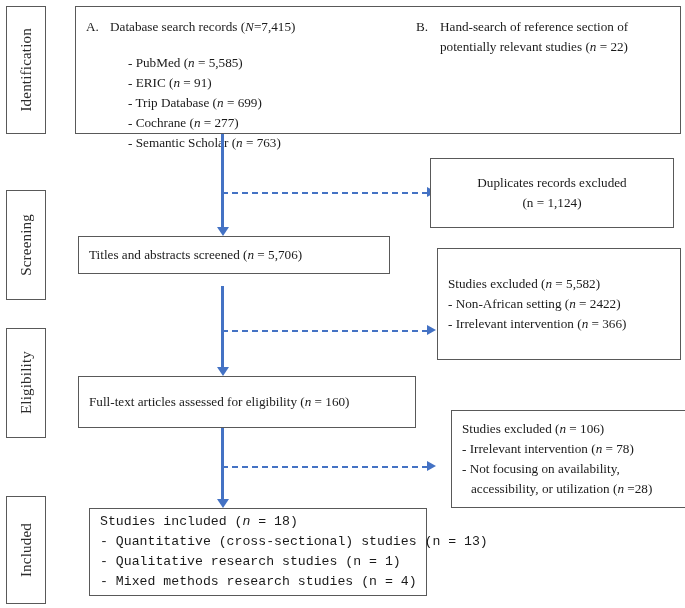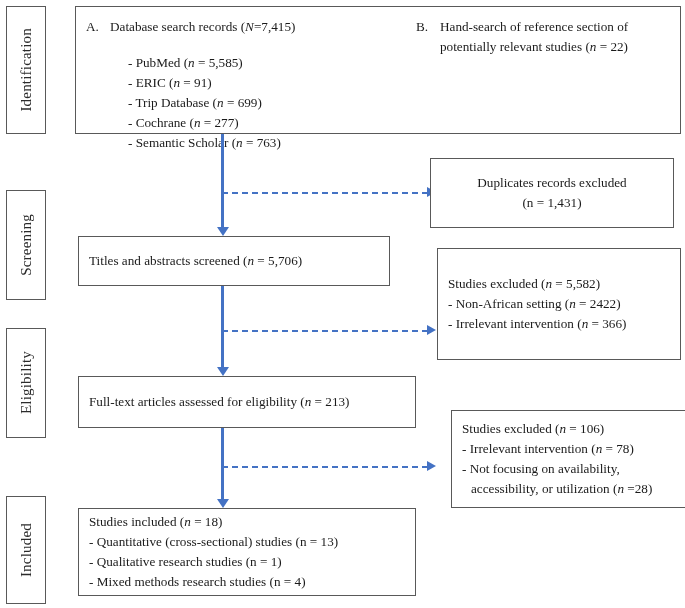--- a/index.html
+++ b/index.html
@@ -170,25 +170,25 @@
 
   <div class="v-arrow" style="left:221px; top:134px; height:94px;"></div>
   <div class="v-head" style="left:216.5px; top:227px;"></div>
 
   <div class="h-dash" style="left:222px; top:192px; width:206px;"></div>
   <div class="h-head" style="left:427px; top:186.5px;"></div>
 
   <div class="box center-text vcenter" style="left:430px; top:158px; width:244px; height:70px;">
     <div class="inner">
       <div>Duplicates records excluded</div>
-      <div>(n = 1,431)</div>
-    </div>
-  </div>
-
-  <div class="box vcenter" style="left:78px; top:236px; width:312px; height:50px;">
+      <div>(n = 1,124)</div>
+    </div>
+  </div>
+
+  <div class="box vcenter" style="left:78px; top:236px; width:312px; height:38px;">
     <div class="inner">
       <div class="line"><span>Titles and abstracts screened (</span><span class="ital">n</span><span> = 5,706)</span></div>
     </div>
   </div>
 
   <div class="box vcenter" style="left:437px; top:248px; width:244px; height:112px;">
     <div class="inner">
       <div class="line"><span>Studies excluded (</span><span class="ital">n</span><span> = 5,582)</span></div>
       <div class="line"><span>- Non-African setting (</span><span class="ital">n</span><span> = 2422)</span></div>
       <div class="line"><span>- Irrelevant intervention (</span><span class="ital">n</span><span> = 366)</span></div>
@@ -196,40 +196,40 @@
   </div>
 
   <div class="v-arrow" style="left:221px; top:286px; height:82px;"></div>
   <div class="v-head" style="left:216.5px; top:367px;"></div>
 
   <div class="h-dash" style="left:222px; top:330px; width:206px;"></div>
   <div class="h-head" style="left:427px; top:324.5px;"></div>
 
   <div class="box vcenter" style="left:78px; top:376px; width:338px; height:52px;">
     <div class="inner">
-      <div class="line"><span>Full-text articles assessed for eligibility (</span><span class="ital">n</span><span> = 213)</span></div>
+      <div class="line"><span>Full-text articles assessed for eligibility (</span><span class="ital">n</span><span> = 160)</span></div>
     </div>
   </div>
 
   <div class="box vcenter" style="left:437px; top:410px; width:244px; height:98px;margin-left:14px;">
     <div class="inner">
       <div class="line"><span>Studies excluded (</span><span class="ital">n</span><span> = 106)</span></div>
       <div class="line"><span>- Irrelevant intervention (</span><span class="ital">n</span><span> = 78)</span></div>
       <div class="line"><span>- Not focusing on availability,</span></div>
       <div class="line" style="padding-left:9px;"><span>accessibility, or utilization (</span><span class="ital">n</span><span> =28)</span></div>
     </div>
   </div>
 
   <div class="v-arrow" style="left:221px; top:428px; height:72px;"></div>
   <div class="v-head" style="left:216.5px; top:499px;"></div>
 
   <div class="h-dash" style="left:222px; top:466px; width:206px;"></div>
   <div class="h-head" style="left:427px; top:460.5px;"></div>
 
-  <div class="box vcenter" style="left:78px; top:508px; width:338px; height:88px;">
+  <div class="box vcenter" style="left:89px; top:508px; width:338px; height:88px;font-family:Liberation Mono, monospace;">
     <div class="inner">
       <div class="line"><span>Studies included (</span><span class="ital">n</span><span> = 18)</span></div>
       <div class="line">- Quantitative (cross-sectional) studies (n = 13)</div>
       <div class="line">- Qualitative research studies (n = 1)</div>
       <div class="line">- Mixed methods research studies (n = 4)</div>
     </div>
   </div>
 
 </div>
 

